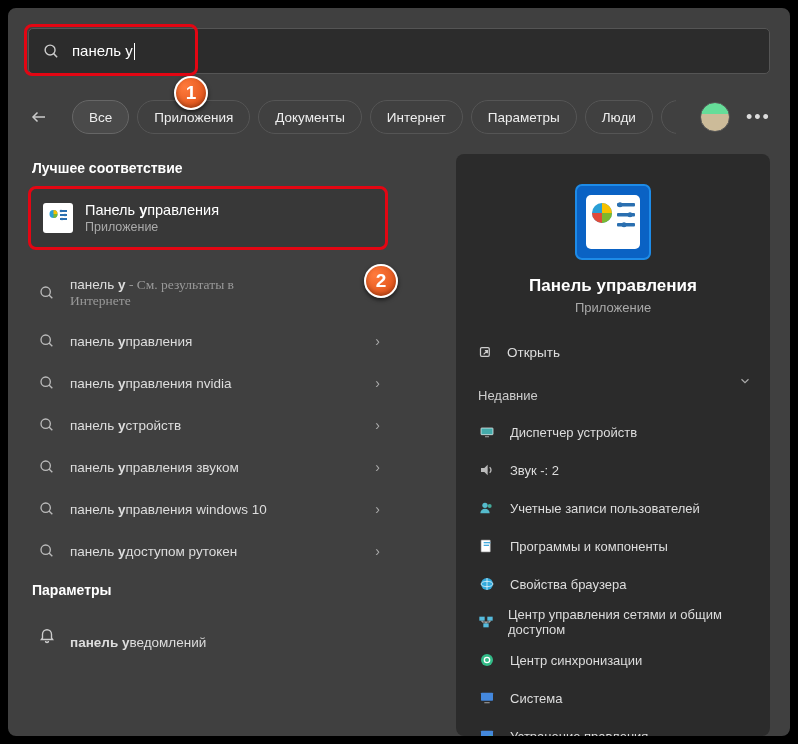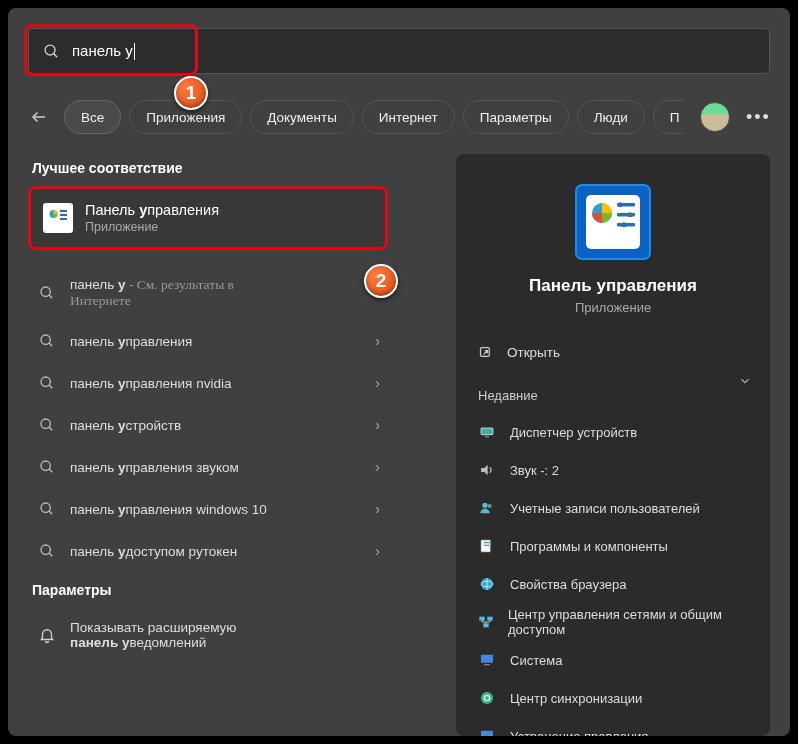--- a/index.html
+++ b/index.html
@@ -55,21 +55,21 @@
     display: flex; align-items: center; justify-content: center;
     font-weight: bold; font-size: 19px; color: #fff;
     z-index: 50;
   }
   .badge-1 { left: 146px; top: 48px; }
   .badge-2 { left: 336px; top: 236px; }
   
   .tabs-row {
     display: flex; align-items: center;
     margin-top: 26px;
-    gap: 8px;
+    gap: 16px;
   }
   .back-btn {
     width: 22px; height: 22px; display: flex; align-items: center; justify-content: center;
     color: #ccc; margin-right: 6px;
   }
   .tabs { display: flex; gap: 8px; overflow: hidden; flex: 1; }
   .tab {
     height: 34px; padding: 0 16px;
     border: 1px solid #555; border-radius: 17px;
     display: flex; align-items: center;
@@ -317,21 +317,21 @@
 
         <div class="section-header" style="margin-top:10px">Параметры</div>
         <div class="settings-item">
           <span class="ico">
             <svg width="18" height="18" viewBox="0 0 24 24" fill="none" stroke="#ccc" stroke-width="1.8">
                 <path d="M6 16 V11 a6 6 0 0 1 12 0 v5 l1.5 2 h-15 Z"></path>
                 <path d="M10 20 a2 2 0 0 0 4 0"></path>
               </svg>
           </span>
           <span class="txt">
-            <span>Показывать расширяемую</span><br>
+            <br>
             <b><span>панель </span><span>у</span></b><span>ведомлений</span>
           </span>
         </div>
       </div>
 
       <div class="col-right">
         <div class="big-icon-wrap">
           <div class="big-icon">
             <svg width="58" height="58" viewBox="0 0 58 58">
                 <rect x="2" y="2" width="54" height="54" rx="5" fill="#ffffff"></rect>
@@ -423,38 +423,38 @@
                   <rect x="14" y="4" width="8" height="6" fill="#5bd"></rect>
                   <rect x="8" y="14" width="8" height="6" fill="#5bd"></rect>
                   <path d="M6 10 v2 h12 v-2 M12 12 v2" stroke="#fff" fill="none"></path>
                 </svg>
               </span>
               <span>Центр управления сетями и общим доступом</span>
             </div>
           <div class="recent-item">
               <span class="ri-icon">
                 <svg width="16" height="16" viewBox="0 0 24 24">
+                  <circle cx="12" cy="12" r="9" fill="#3b8"></circle>
+                  <path d="M8 12 a4 4 0 0 1 8 0 M16 12 a4 4 0 0 1 -8 0" fill="none" stroke="#fff" stroke-width="2"></path>
+                </svg>
+              </span>
+              <span>Центр синхронизации</span>
+            </div>
+          <div class="recent-item">
+              <span class="ri-icon">
+                <svg width="16" height="16" viewBox="0 0 24 24">
                   <rect x="3" y="4" width="18" height="12" rx="1" fill="#48d"></rect>
                   <rect x="8" y="18" width="8" height="2" fill="#888"></rect>
                 </svg>
               </span>
               <span>Система</span>
             </div>
           <div class="recent-item">
               <span class="ri-icon">
                 <svg width="16" height="16" viewBox="0 0 24 24">
-                  <circle cx="12" cy="12" r="9" fill="#3b8"></circle>
-                  <path d="M8 12 a4 4 0 0 1 8 0 M16 12 a4 4 0 0 1 -8 0" fill="none" stroke="#fff" stroke-width="2"></path>
-                </svg>
-              </span>
-              <span>Центр синхронизации</span>
-            </div>
-          <div class="recent-item">
-              <span class="ri-icon">
-                <svg width="16" height="16" viewBox="0 0 24 24">
                   <rect x="3" y="4" width="18" height="12" rx="1" fill="#48d"></rect>
                   <circle cx="17" cy="15" r="4" fill="#4b8"></circle>
                 </svg>
               </span>
               <span>Устранение правления</span>
             </div>
         </div>
       </div>
     </div>
 

